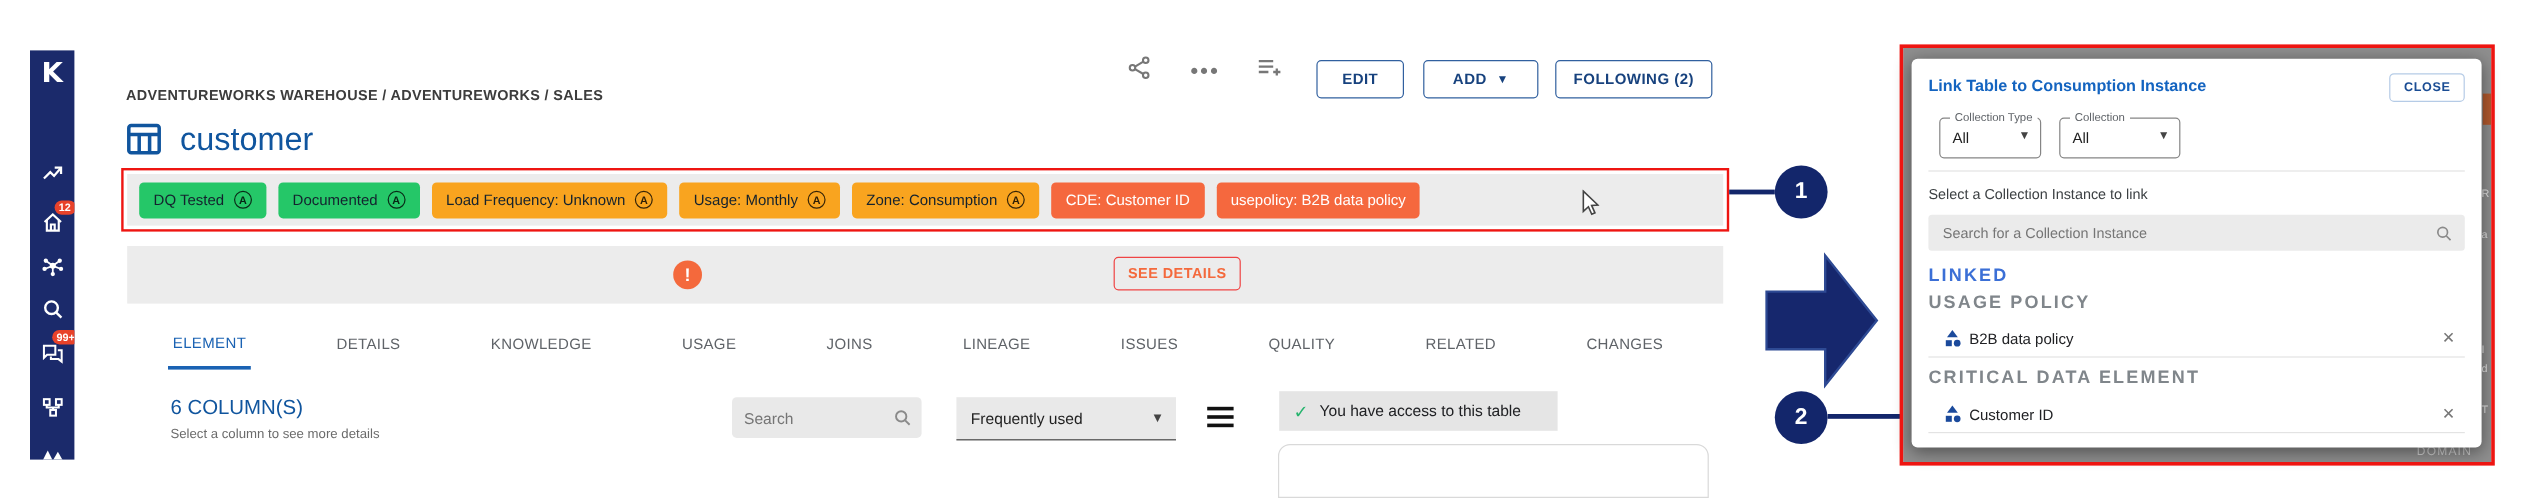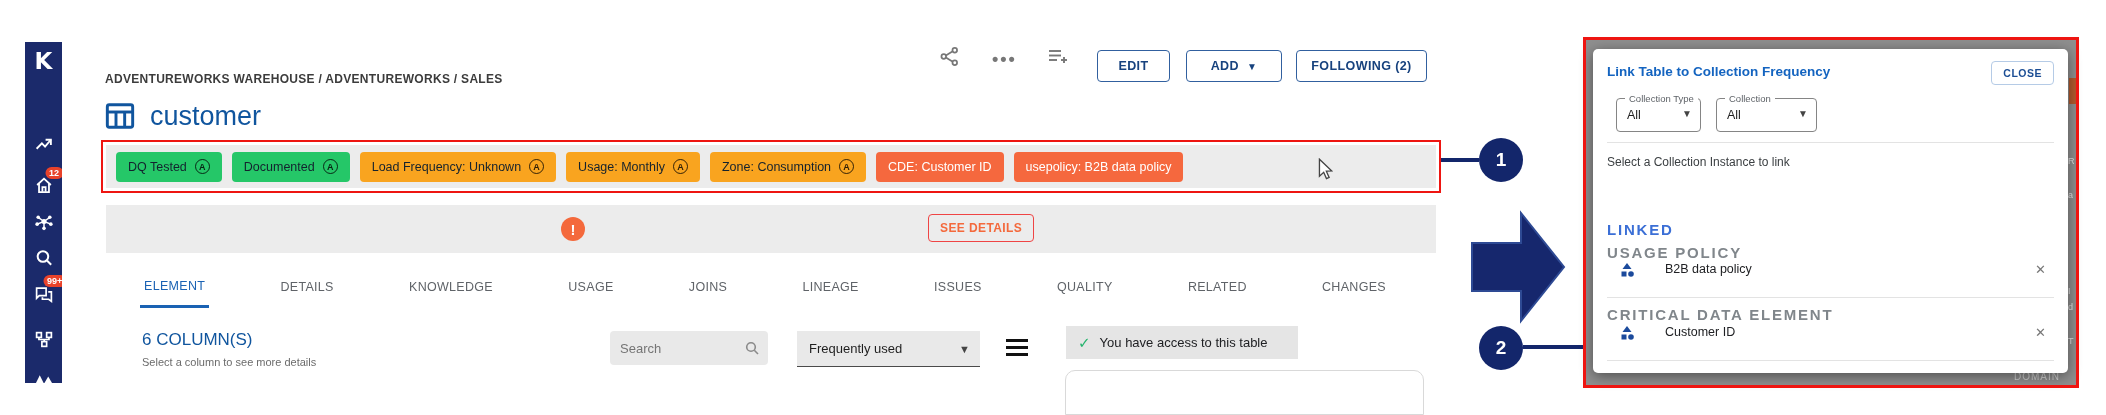--- a/index.html
+++ b/index.html
@@ -63,21 +63,21 @@
   .m-close{position:absolute;right:14px;top:12px;padding:5px 11px;border:1px solid #b5cbe6;border-radius:4px;color:#1b4d94;font-size:10.5px;font-weight:700;letter-spacing:.5px;background:#fff;cursor:pointer}
   .fieldset{position:absolute;top:49px;height:34px;border:1px solid #858585;border-radius:4px;cursor:pointer}
   .fieldset .flabel{position:absolute;left:8px;top:-6px;background:#fff;padding:0 4px;font-size:9.5px;color:#5f6368}
   .fieldset .fvalue{position:absolute;left:10px;top:9px;font-size:12.5px;color:#1f1f1f}
   .fieldset .caret{position:absolute;right:8px;top:9px}
   .m-div{position:absolute;left:14px;width:447px;height:1px;background:#e3e3e3}
   .m-instruction{position:absolute;left:14px;top:106px;font-size:12px;color:#3c4043}
   .m-search{position:absolute;left:14px;top:130px;width:447px;height:30px;background:#ebebeb;border-radius:3px;display:flex;align-items:center;padding:0 10px 0 12px}
   .m-search input{flex:1;min-width:0;border:none;outline:none;background:transparent;font-size:12px;color:#555;font-family:inherit}
   .m-cap{position:absolute;left:14px;font-size:15px;font-weight:600;letter-spacing:1.8px}
-  .m-row{position:absolute;left:14px;width:447px;height:28px;display:flex;align-items:flex-start;gap:30px;padding-left:12px}
+  .m-row{position:absolute;left:14px;width:447px;height:28px;display:flex;align-items:flex-end;gap:6px;padding-left:12px}
   .m-row .itemtext{font-size:12.5px;color:#202124}
   .m-x{position:absolute;right:8px;font-size:13px;color:#777;cursor:pointer}
 
   svg{display:block}
 </style>
 </head>
 <body>
 
 <nav class="abs sidebar">
   <div class="side-logo">K</div>
@@ -288,37 +288,46 @@
   <div class="frag" style="left:483px;top:38px;width:7px;height:26px;background:#b35a2e"></div>
   <span class="frag" style="left:482px;top:116px">R</span>
   <span class="frag" style="left:482px;top:150px">a</span>
   <span class="frag" style="left:482px;top:246px">I</span>
   <span class="frag" style="left:482px;top:262px">d</span>
   <span class="frag" style="left:482px;top:296px">T</span>
   <span class="frag" style="left:428px;top:331px;font-size:10px;letter-spacing:1px;color:#d0d0d0">DOMAIN</span>
 </div>
 
 <div class="abs modal">
-  <div class="m-title">Link Table to Collection Frequency</div>
+  <div class="m-title">Link Table to Consumption Instance</div>
   <button class="m-close">CLOSE</button>
 
   <div class="fieldset" style="left:23px;width:85px">
     <span class="flabel">Collection Type</span>
     <span class="fvalue">All</span>
     <span class="caret" style="font-size:10px">▼</span>
   </div>
   <div class="fieldset" style="left:123px;width:101px">
     <span class="flabel">Collection</span>
     <span class="fvalue">All</span>
     <span class="caret" style="font-size:10px">▼</span>
   </div>
 
   <div class="m-div" style="top:93px"></div>
   <div class="m-instruction">Select a Collection Instance to link</div>
 
+  <div class="m-search">
+    <input type="text" placeholder="Search for a Collection Instance" style="">
+    <span>
+        <svg viewBox="0 0 16 16" width="15" height="15" fill="none" stroke="#8a8a8a" stroke-width="1.5">
+          <circle cx="7" cy="7" r="4.3"></circle>
+          <line x1="10.3" y1="10.3" x2="14" y2="14"></line>
+        </svg>
+      </span>
+  </div>
 
   <div class="m-cap" style="top:172px;color:#3b6fd6">LINKED</div>
 
   <div class="m-cap" style="top:195px;color:#80868b">USAGE POLICY</div>
   <div class="m-row" style="top:213px">
     <span>
         <svg viewBox="0 0 16 16" width="16" height="16" fill="#1b4a9c">
           <polygon points="8,1 12.5,7 3.5,7"></polygon>
           <rect x="2.5" y="9.5" width="5" height="5"></rect>
           <circle cx="12" cy="12" r="2.8"></circle>

